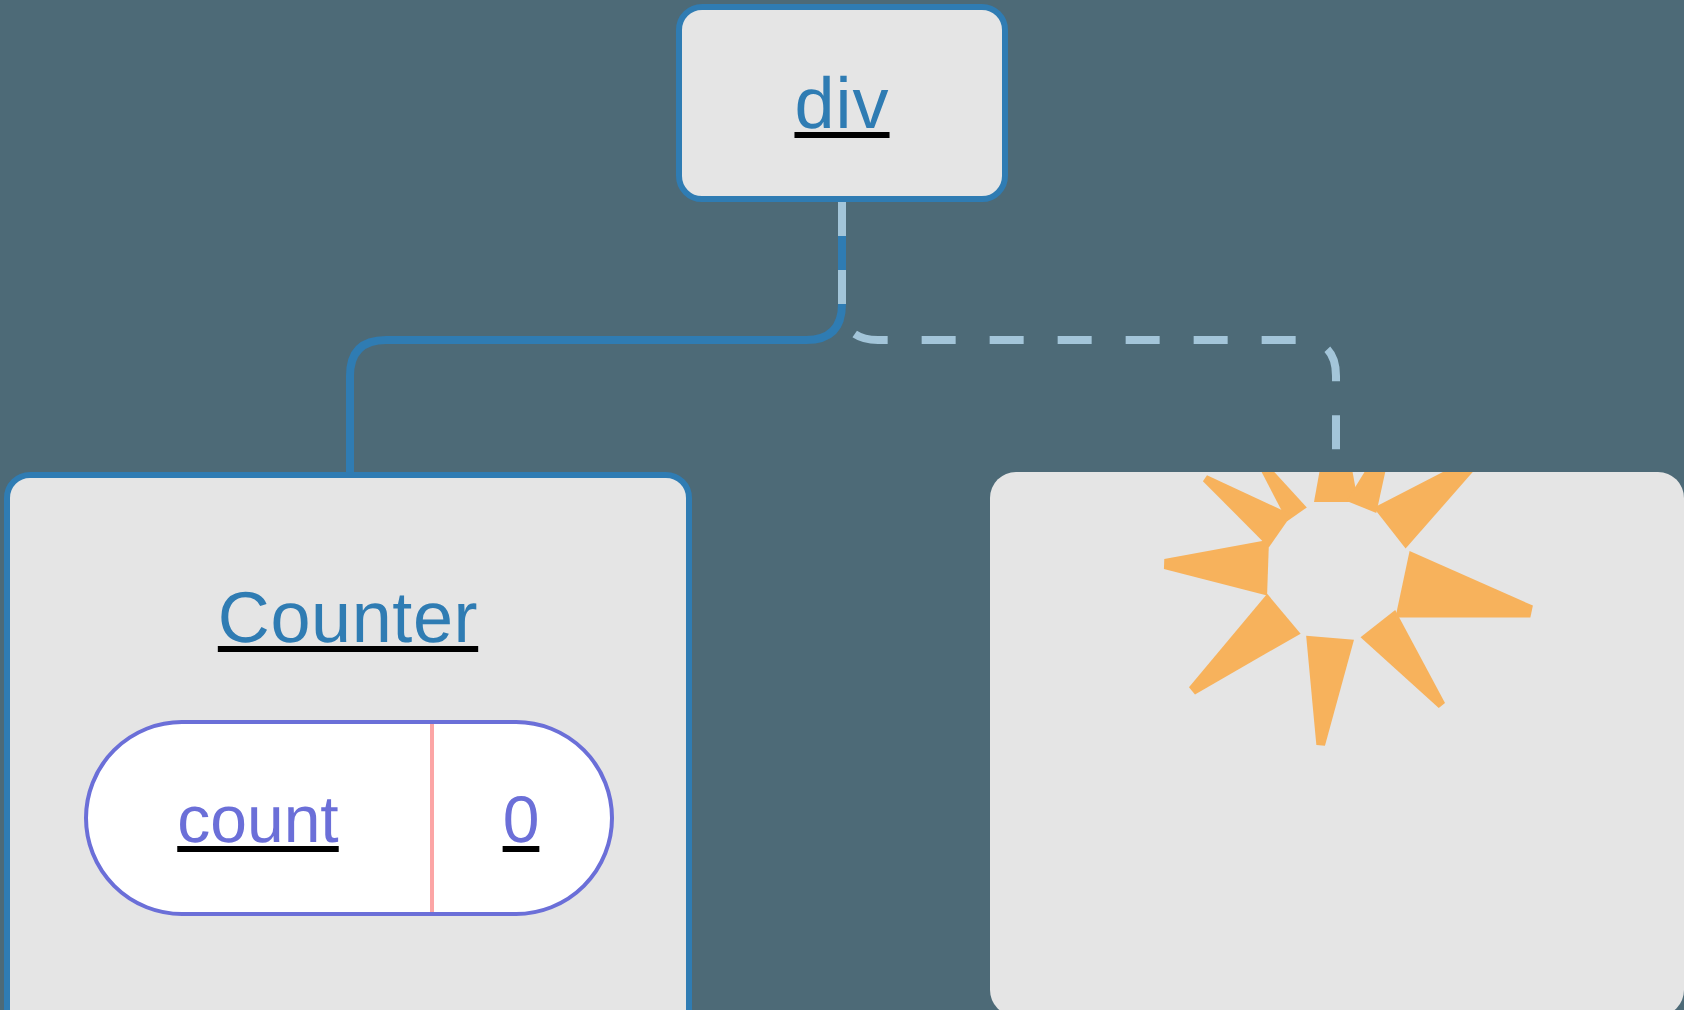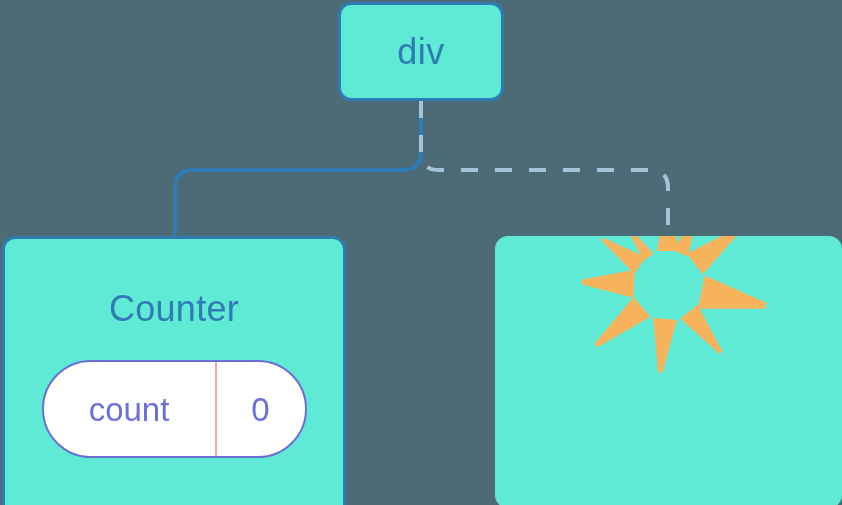--- a/index.html
+++ b/index.html
@@ -22,22 +22,23 @@
   }
   .connectors {
     position: absolute;
     left: 0; top: 0;
     width: 842px;
     height: 505px;
     pointer-events: none;
   }
   .node {
     position: absolute;
-    background: #5eead4;
+    background: #e5e5e5;
     box-sizing: border-box;
+    text-decoration: underline;
   }
   .node-div {
     left: 338px;
     top: 2px;
     width: 166px;
     height: 99px;
     border: 3px solid #2f7cb3;
     border-radius: 13px;
     display: flex;
     align-items: center;

